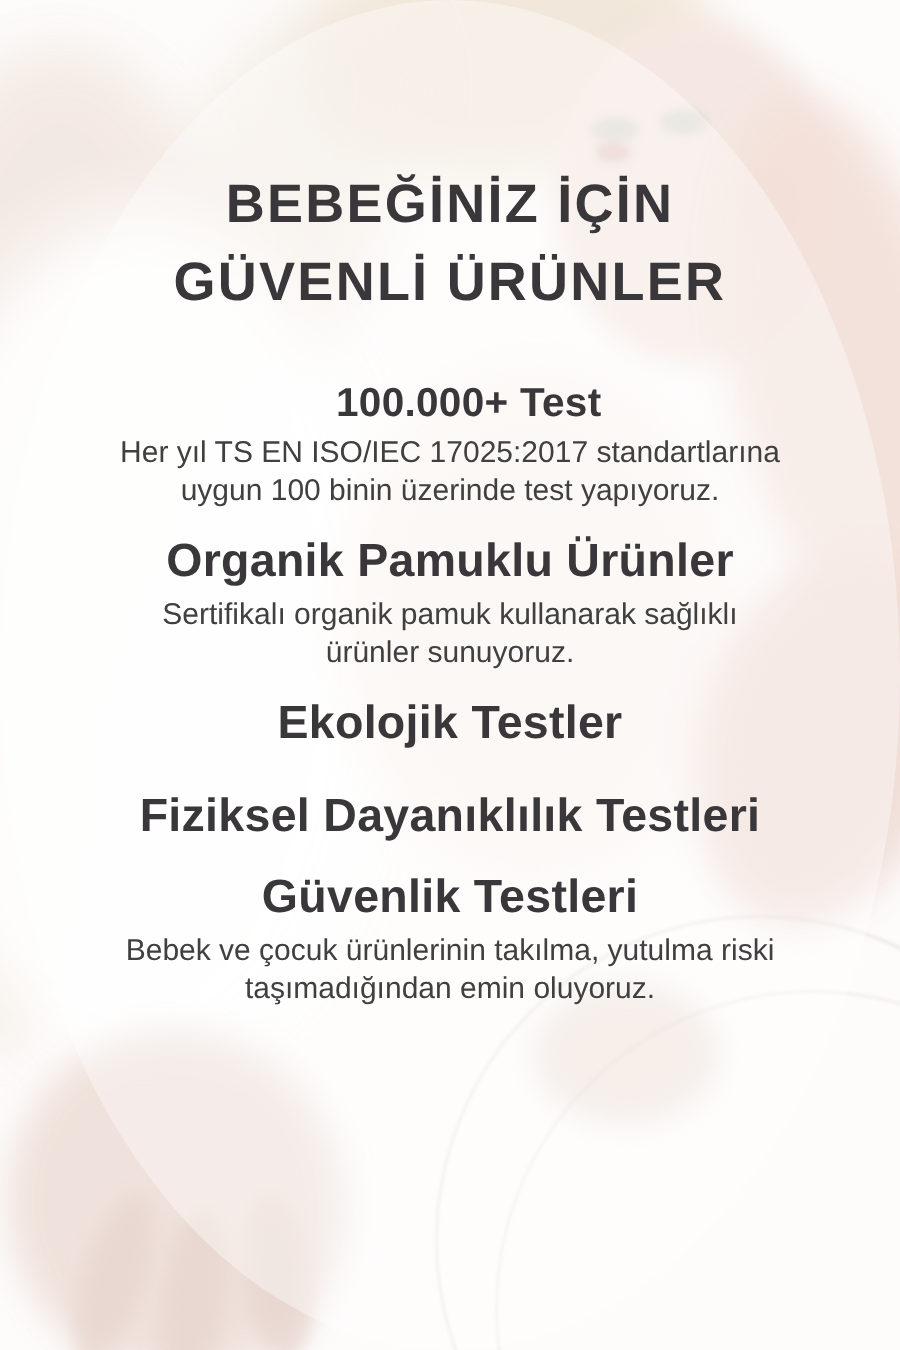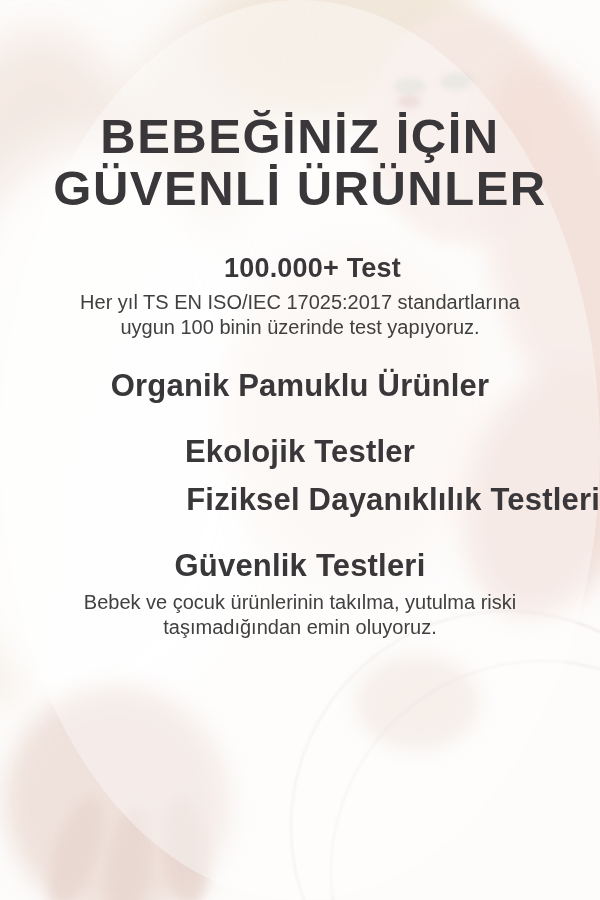--- a/index.html
+++ b/index.html
@@ -42,30 +42,30 @@
   .veil           { left: 0; top: 0; width: 600px; height: 900px; border-radius: 0; background: rgba(255,255,255,.38); }
 
   
   .content {
     position: relative; z-index: 2;
     text-align: center;
     padding-top: 110px;
   }
   .title {
     margin: 0;
-    font-size: 49px;
+    font-size: 36px;
     font-weight: bold;
     line-height: 52px;
     letter-spacing: 1.5px;
     color: #39373a;
     white-space: pre-line;
   }
-  .section { margin-top: 26px; }
+  .section { margin-top: 14px; }
   .section.s1 { margin-top: 36px; }
-  .section.s4 { margin-top: 8px; text-align: right; }
+  .section.s4 { margin-top: 22px; }
   .section h2 {
     margin: 0 0 4px 0;
     font-size: 31px;
     font-weight: bold;
     line-height: 40px;
     color: #39373a;
     letter-spacing: 0.2px;
   }
   .section.s1 h2 { font-size: 27px; line-height: 36px; padding-left: 25px; }
   .section p {
@@ -111,20 +111,22 @@
 GÜVENLİ ÜRÜNLER</h1>
 
     <div class="section s1">
       <h2>100.000+ Test</h2>
       <p>Her yıl TS EN ISO/IEC 17025:2017 standartlarına
 uygun 100 binin üzerinde test yapıyoruz.</p>
     </div>
 
     <div class="section s2">
       <h2>Organik Pamuklu Ürünler</h2>
+      <p>Sertifikalı organik pamuk kullanarak sağlıklı
+ürünler sunuyoruz.</p>
     </div>
 
     <div class="section s3">
       <h2>Ekolojik Testler</h2>
     </div>
 
     <div class="section s4">
       <h2>Fiziksel Dayanıklılık Testleri</h2>
     </div>
 

